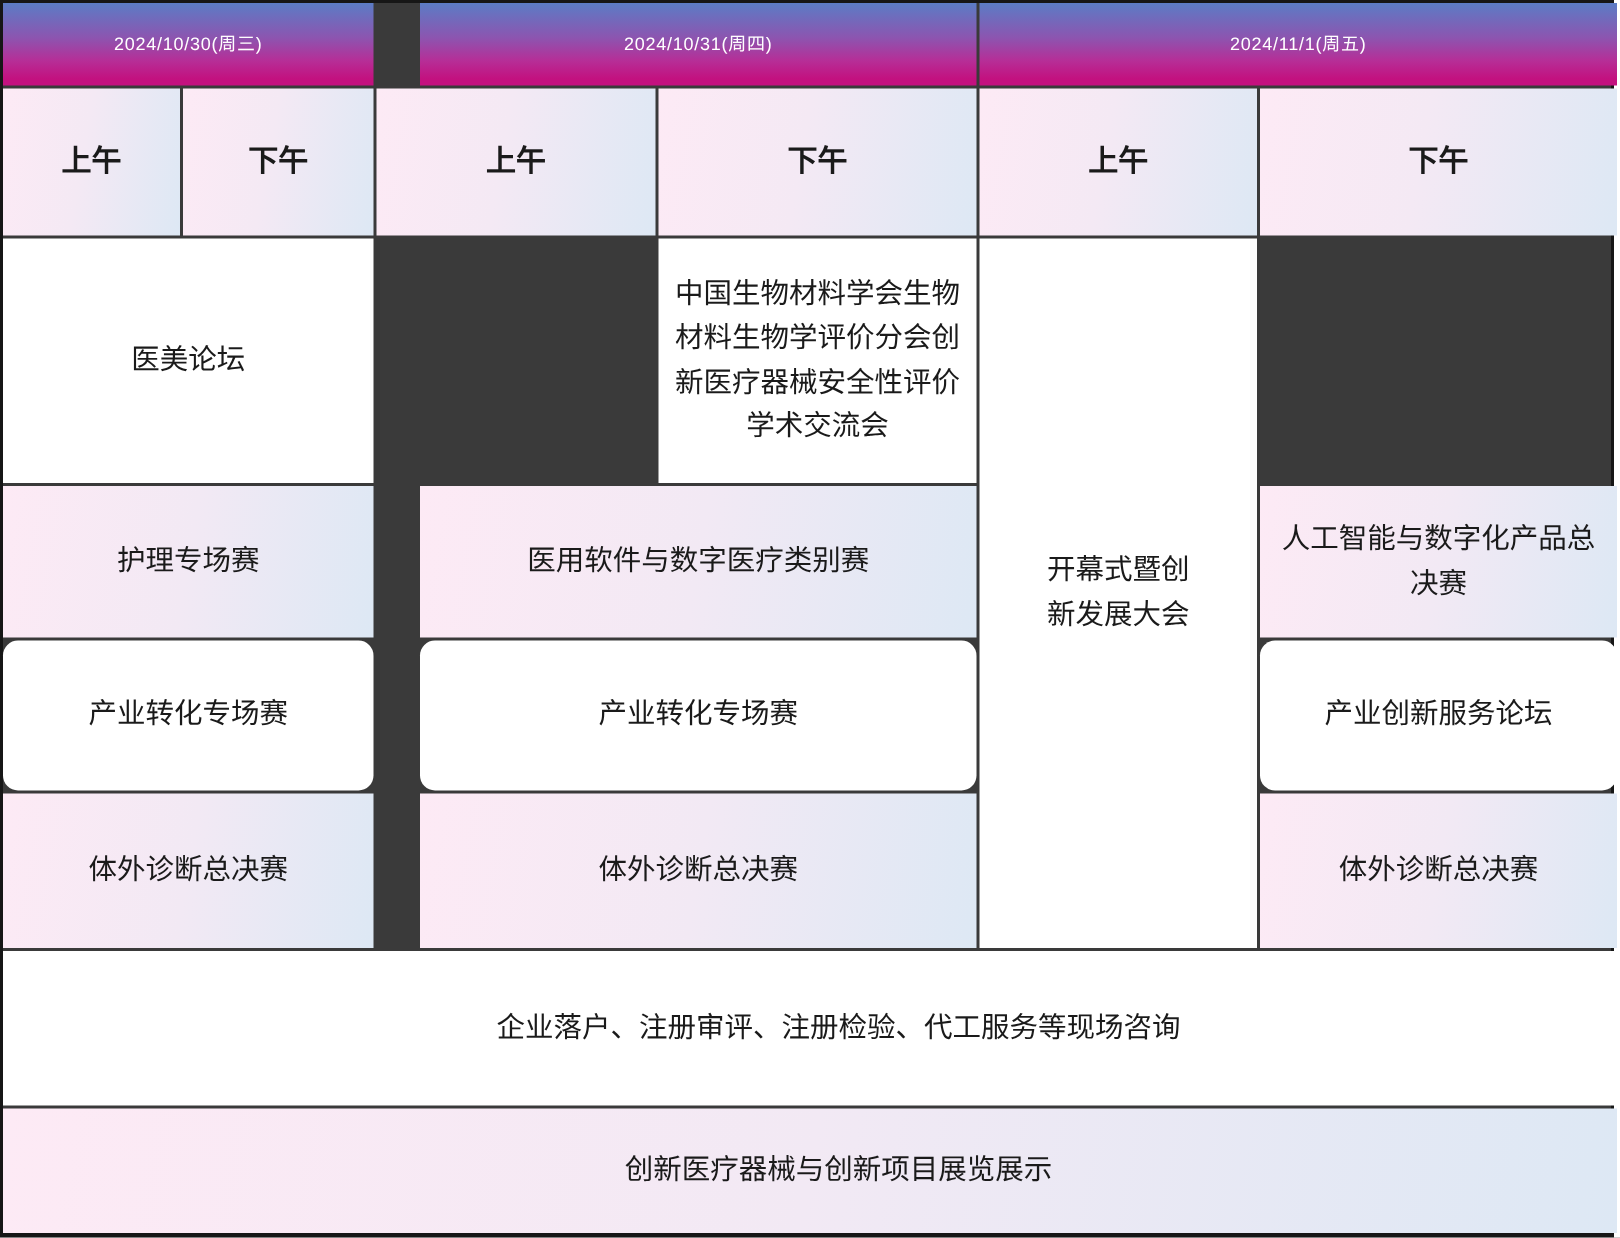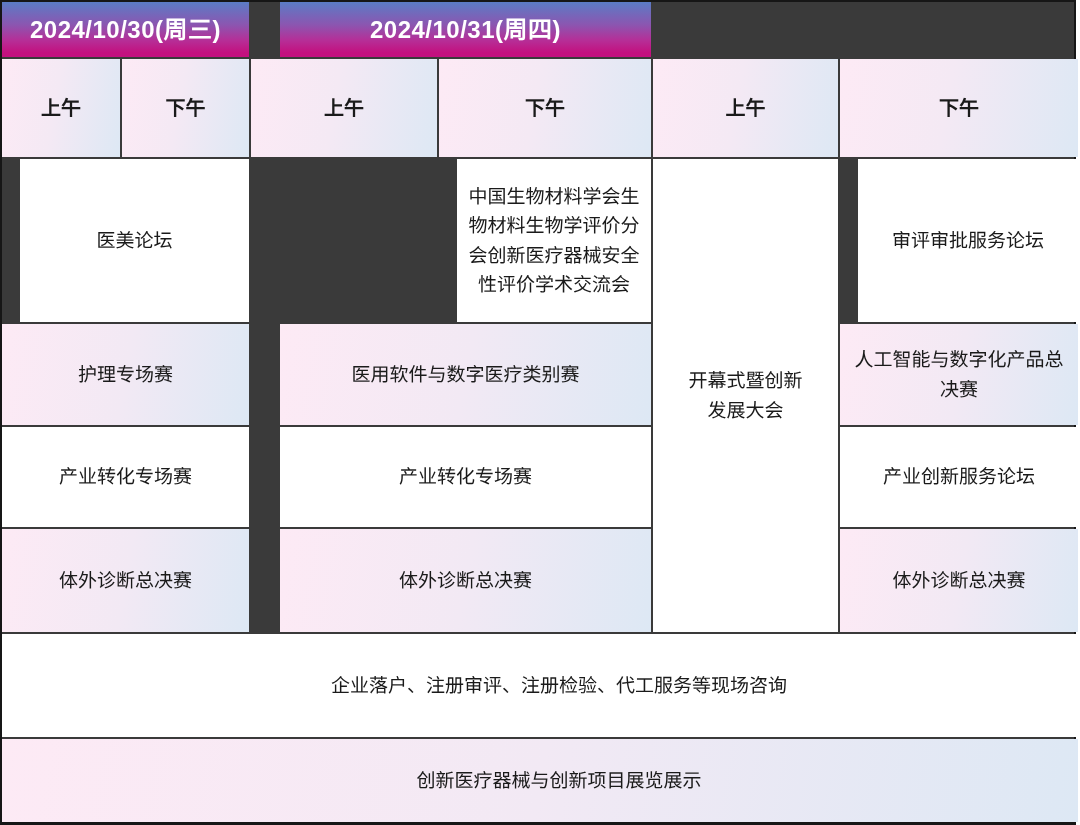--- a/index.html
+++ b/index.html
@@ -24,60 +24,60 @@
     font-size:19px;
     line-height:1.55;
     background:#ffffff;
     padding:0 6px;
     box-sizing:border-box;
   }
   .hdr{
     grid-row:1/2;
     background:linear-gradient(180deg,#5b7cc5 0%, #8c55b0 42%, #b62e97 70%, #c3117f 92%);
     color:#ffffff;
-    font-weight:bold;
-    font-size:24px;
+    font-weight:normal;
+    font-size:12px;
     letter-spacing:0.5px;
   }
   .sub{
     grid-row:2/3;
     background:linear-gradient(100deg,#fdeaf5 0%, #f4e9f4 45%, #dde8f4 100%);
     font-weight:bold;
     font-size:20px;
   }
   .pink{
     background:linear-gradient(100deg,#fdeaf5 0%, #f2e9f4 50%, #dde8f4 100%);
   }
   .white{background:#ffffff;}
-  .wrap-tight{padding:0 32px;}
+  .wrap-tight{padding:0 42px;}
   .c1-3{grid-column:1/3;} .c3-4{grid-column:3/4;} .c4-5{grid-column:4/5;}
   .c3-5{grid-column:3/5;margin-left:29px;} .c5-6{grid-column:5/6;} .c6-7{grid-column:6/7;}
   .c1-7{grid-column:1/7;padding-left:44px;}
-  .r3{grid-row:3/4;margin-left:18px;} .r4{grid-row:4/5;} .r5{grid-row:5/6;} .r6{grid-row:6/7;}
+  .r3{grid-row:3/4;} .r4{grid-row:4/5;} .r5{grid-row:5/6;border-radius:10px;} .r6{grid-row:6/7;}
   .r3-7{grid-row:3/7;} .r7{grid-row:7/8;} .r8{grid-row:8/9;}
 </style>
 </head>
 <body>
 
 <div class="schedule">
 
   <div class="cell hdr c1-3">2024/10/30(周三)</div>
   <div class="cell hdr c3-5">2024/10/31(周四)</div>
+  <div class="cell hdr c5-6" style="grid-column:5/7;">2024/11/1(周五)</div>
 
   <div class="cell sub" style="grid-column:1/2;">上午</div>
   <div class="cell sub" style="grid-column:2/3;">下午</div>
   <div class="cell sub c3-4">上午</div>
   <div class="cell sub c4-5">下午</div>
   <div class="cell sub c5-6">上午</div>
   <div class="cell sub c6-7">下午</div>
 
   <div class="cell white c1-3 r3">医美论坛</div>
   <div class="cell white c4-5 r3">中国生物材料学会生物材料生物学评价分会创新医疗器械安全性评价学术交流会</div>
   <div class="cell white c5-6 r3-7 wrap-tight">开幕式暨创新发展大会</div>
-  <div class="cell white c6-7 r3">审评审批服务论坛</div>
 
   <div class="cell pink c1-3 r4">护理专场赛</div>
   <div class="cell pink c3-5 r4">医用软件与数字医疗类别赛</div>
   <div class="cell pink c6-7 r4">人工智能与数字化产品总决赛</div>
 
   <div class="cell white c1-3 r5">产业转化专场赛</div>
   <div class="cell white c3-5 r5">产业转化专场赛</div>
   <div class="cell white c6-7 r5">产业创新服务论坛</div>
 
   <div class="cell pink c1-3 r6">体外诊断总决赛</div>

